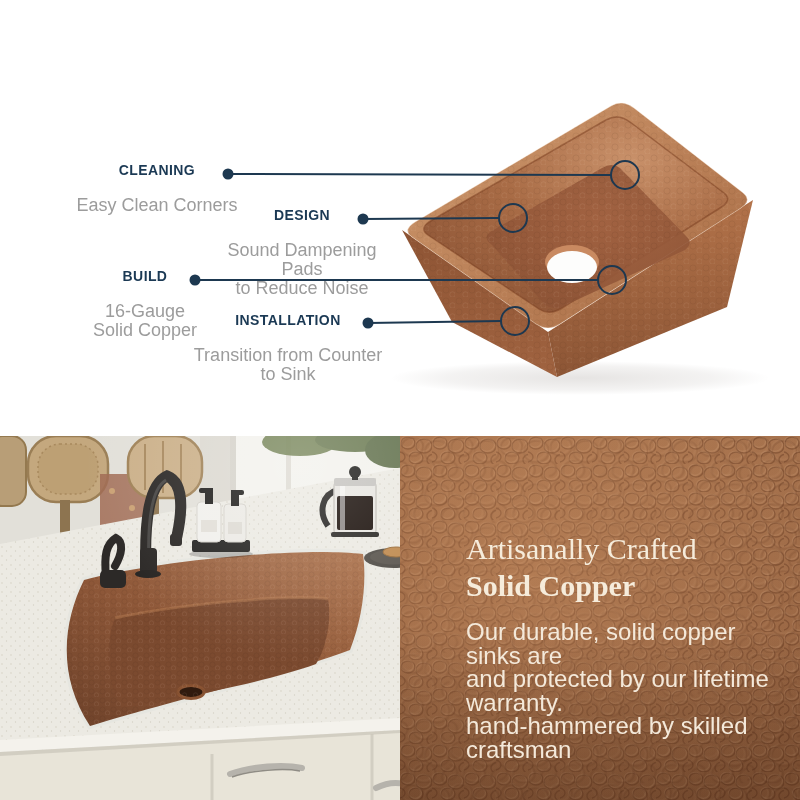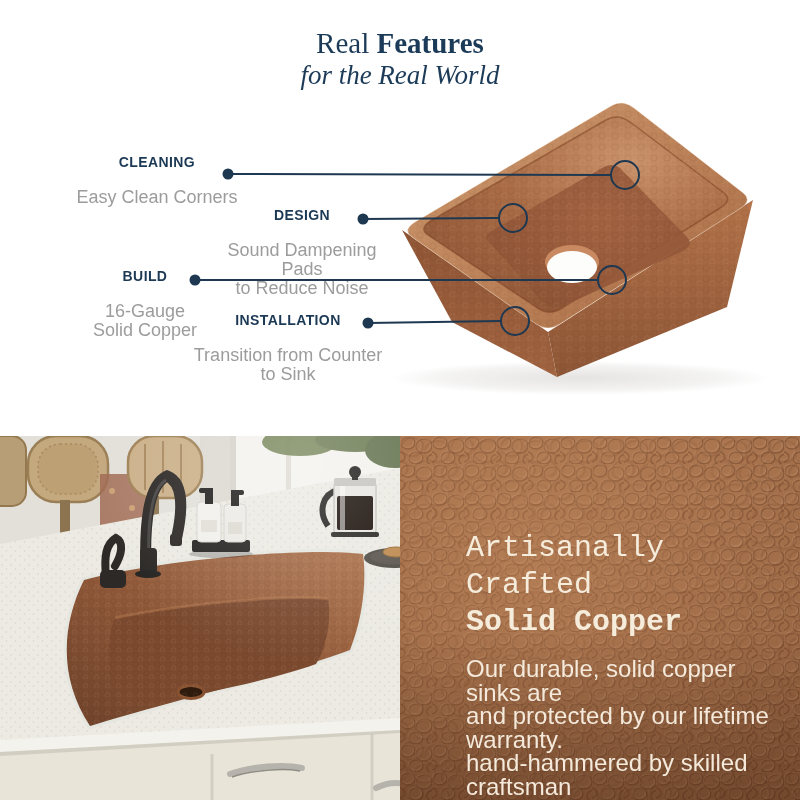--- a/index.html
+++ b/index.html
@@ -13,50 +13,43 @@
   .features-title .line1{font-size:29px;line-height:34px;}
   .features-title .line1 .bold{font-weight:700;}
   .features-title .line2{font-size:27px;line-height:30px;font-style:italic;}
 
   .sink-figure{position:absolute;left:0;top:0;width:800px;height:436px;}
 
   .callout{position:absolute;text-align:center;}
   .callout .label{font-size:14px;font-weight:700;color:#1b3954;letter-spacing:.4px;line-height:20px;}
   .callout .desc{margin-top:16px;font-size:18px;color:#9c9c9c;line-height:19px;}
   .callout .desc span{display:block;}
-  .callout-cleaning{left:75px;top:152px;width:164px;}
+  .callout-cleaning{left:75px;top:160px;width:164px;}
   .callout-design{left:220px;top:205px;width:164px;}
   .callout-build{left:63px;top:266px;width:164px;}
   .callout-installation{left:188px;top:310px;width:200px;}
 
   
   .bottom-section{position:absolute;left:0;top:436px;width:800px;height:364px;}
   .kitchen-photo{position:absolute;left:0;top:0;width:400px;height:364px;overflow:hidden;}
   .copper-panel{position:absolute;left:400px;top:0;width:400px;height:364px;overflow:hidden;}
   .copper-panel svg{position:absolute;left:0;top:0;}
   .panel-text{position:absolute;left:66px;top:94px;width:320px;}
-  .panel-heading{font-family:Liberation Mono, monospace;font-size:30px;line-height:37px;color:#f6ecdb;}
+  .panel-heading{font-family:Liberation Serif, serif;font-size:30px;line-height:37px;color:#f6ecdb;}
   .panel-heading .h2{font-weight:700;}
   .panel-body{margin-top:16px;font-size:24px;line-height:23.6px;color:#f4e9da;}
   .panel-body span{display:block;}
 </style>
 </head>
 <body>
 
 <div class="canvas">
 
   <div class="features-section">
 
-    <div class="features-title">
-      <div class="line1">
-        <span>Real</span>
-        <span class="bold">Features</span>
-      </div>
-      <div class="line2">for the Real World</div>
-    </div>
 
     <svg class="sink-figure" viewBox="0 0 800 436" width="800" height="436" xmlns="http://www.w3.org/2000/svg">
       <defs>
         <radialGradient id="shadowGrad" cx="0.5" cy="0.5" r="0.5">
           <stop offset="0" stop-color="rgba(60,45,35,0.13)"></stop>
           <stop offset="0.7" stop-color="rgba(60,45,35,0.06)"></stop>
           <stop offset="1" stop-color="rgba(60,45,35,0)"></stop>
         </radialGradient>
         <linearGradient id="rimGrad" x1="0" y1="0" x2="1" y2="1">
           <stop offset="0" stop-color="#cf9a6e"></stop>

